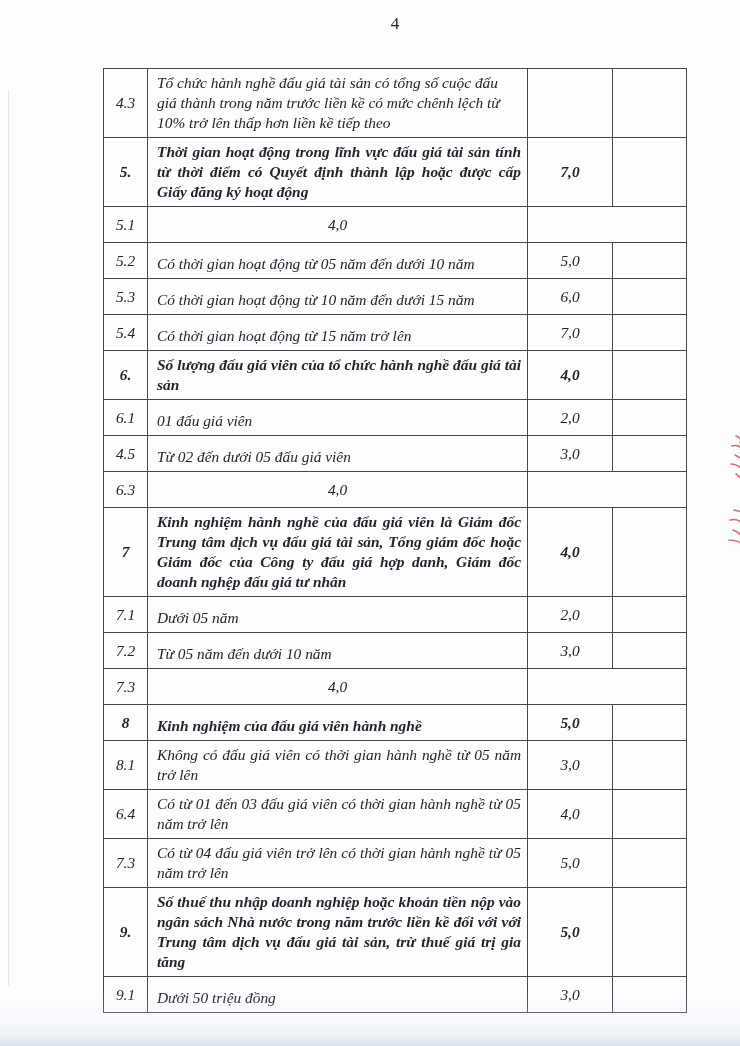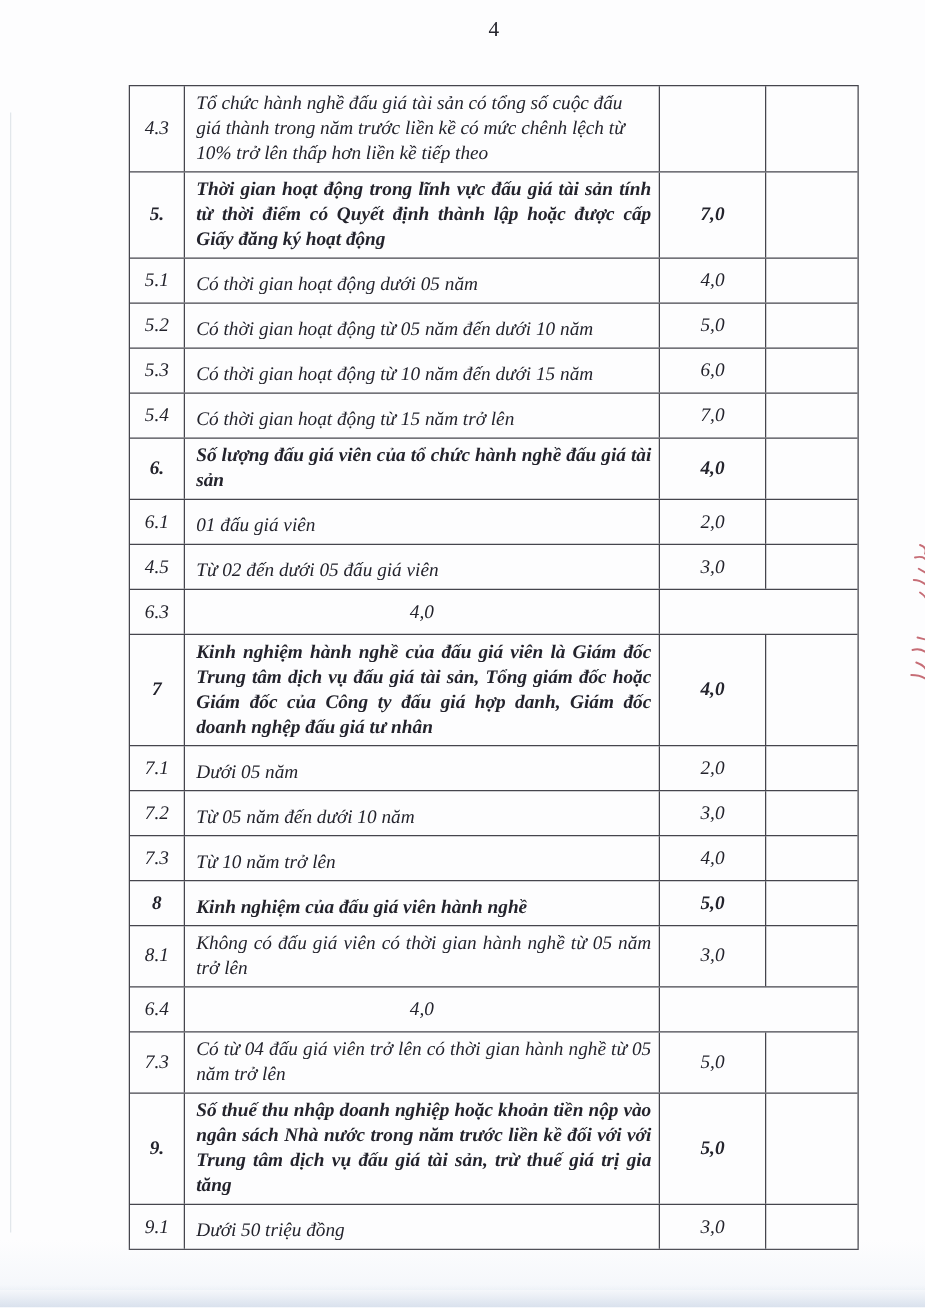--- a/index.html
+++ b/index.html
@@ -140,23 +140,20 @@
       <div class="trow bold justify">
     <div class="cell c-num">5.</div>
     <div class="cell c-desc">
           <span>Thời gian hoạt động trong lĩnh vực đấu giá tài sản tính từ thời điểm có Quyết định thành lập hoặc được cấp Giấy đăng ký hoạt động</span>
         </div>
     <div class="cell c-score">7,0</div>
     <div class="cell c-blank"></div>
   </div>
       <div class="trow">
     <div class="cell c-num">5.1</div>
-    <div class="cell c-desc">
-          <span>Có thời gian hoạt động dưới 05 năm</span>
-        </div>
     <div class="cell c-score">4,0</div>
     <div class="cell c-blank"></div>
   </div>
       <div class="trow">
     <div class="cell c-num">5.2</div>
     <div class="cell c-desc">
           <span>Có thời gian hoạt động từ 05 năm đến dưới 10 năm</span>
         </div>
     <div class="cell c-score">5,0</div>
     <div class="cell c-blank"></div>
@@ -225,23 +222,20 @@
       <div class="trow">
     <div class="cell c-num">7.2</div>
     <div class="cell c-desc">
           <span>Từ 05 năm đến dưới 10 năm</span>
         </div>
     <div class="cell c-score">3,0</div>
     <div class="cell c-blank"></div>
   </div>
       <div class="trow">
     <div class="cell c-num">7.3</div>
-    <div class="cell c-desc">
-          <span>Từ 10 năm trở lên</span>
-        </div>
     <div class="cell c-score">4,0</div>
     <div class="cell c-blank"></div>
   </div>
       <div class="trow bold">
     <div class="cell c-num">8</div>
     <div class="cell c-desc">
           <span>Kinh nghiệm của đấu giá viên hành nghề</span>
         </div>
     <div class="cell c-score">5,0</div>
     <div class="cell c-blank"></div>
@@ -249,20 +243,23 @@
       <div class="trow justify">
     <div class="cell c-num">8.1</div>
     <div class="cell c-desc">
           <span>Không có đấu giá viên có thời gian hành nghề từ 05 năm trở lên</span>
         </div>
     <div class="cell c-score">3,0</div>
     <div class="cell c-blank"></div>
   </div>
       <div class="trow justify">
     <div class="cell c-num">6.4</div>
+    <div class="cell c-desc">
+          <span>Có từ 01 đến 03 đấu giá viên có thời gian hành nghề từ 05 năm trở lên</span>
+        </div>
     <div class="cell c-score">4,0</div>
     <div class="cell c-blank"></div>
   </div>
       <div class="trow justify">
     <div class="cell c-num">7.3</div>
     <div class="cell c-desc">
           <span>Có từ 04 đấu giá viên trở lên có thời gian hành nghề từ 05 năm trở lên</span>
         </div>
     <div class="cell c-score">5,0</div>
     <div class="cell c-blank"></div>

